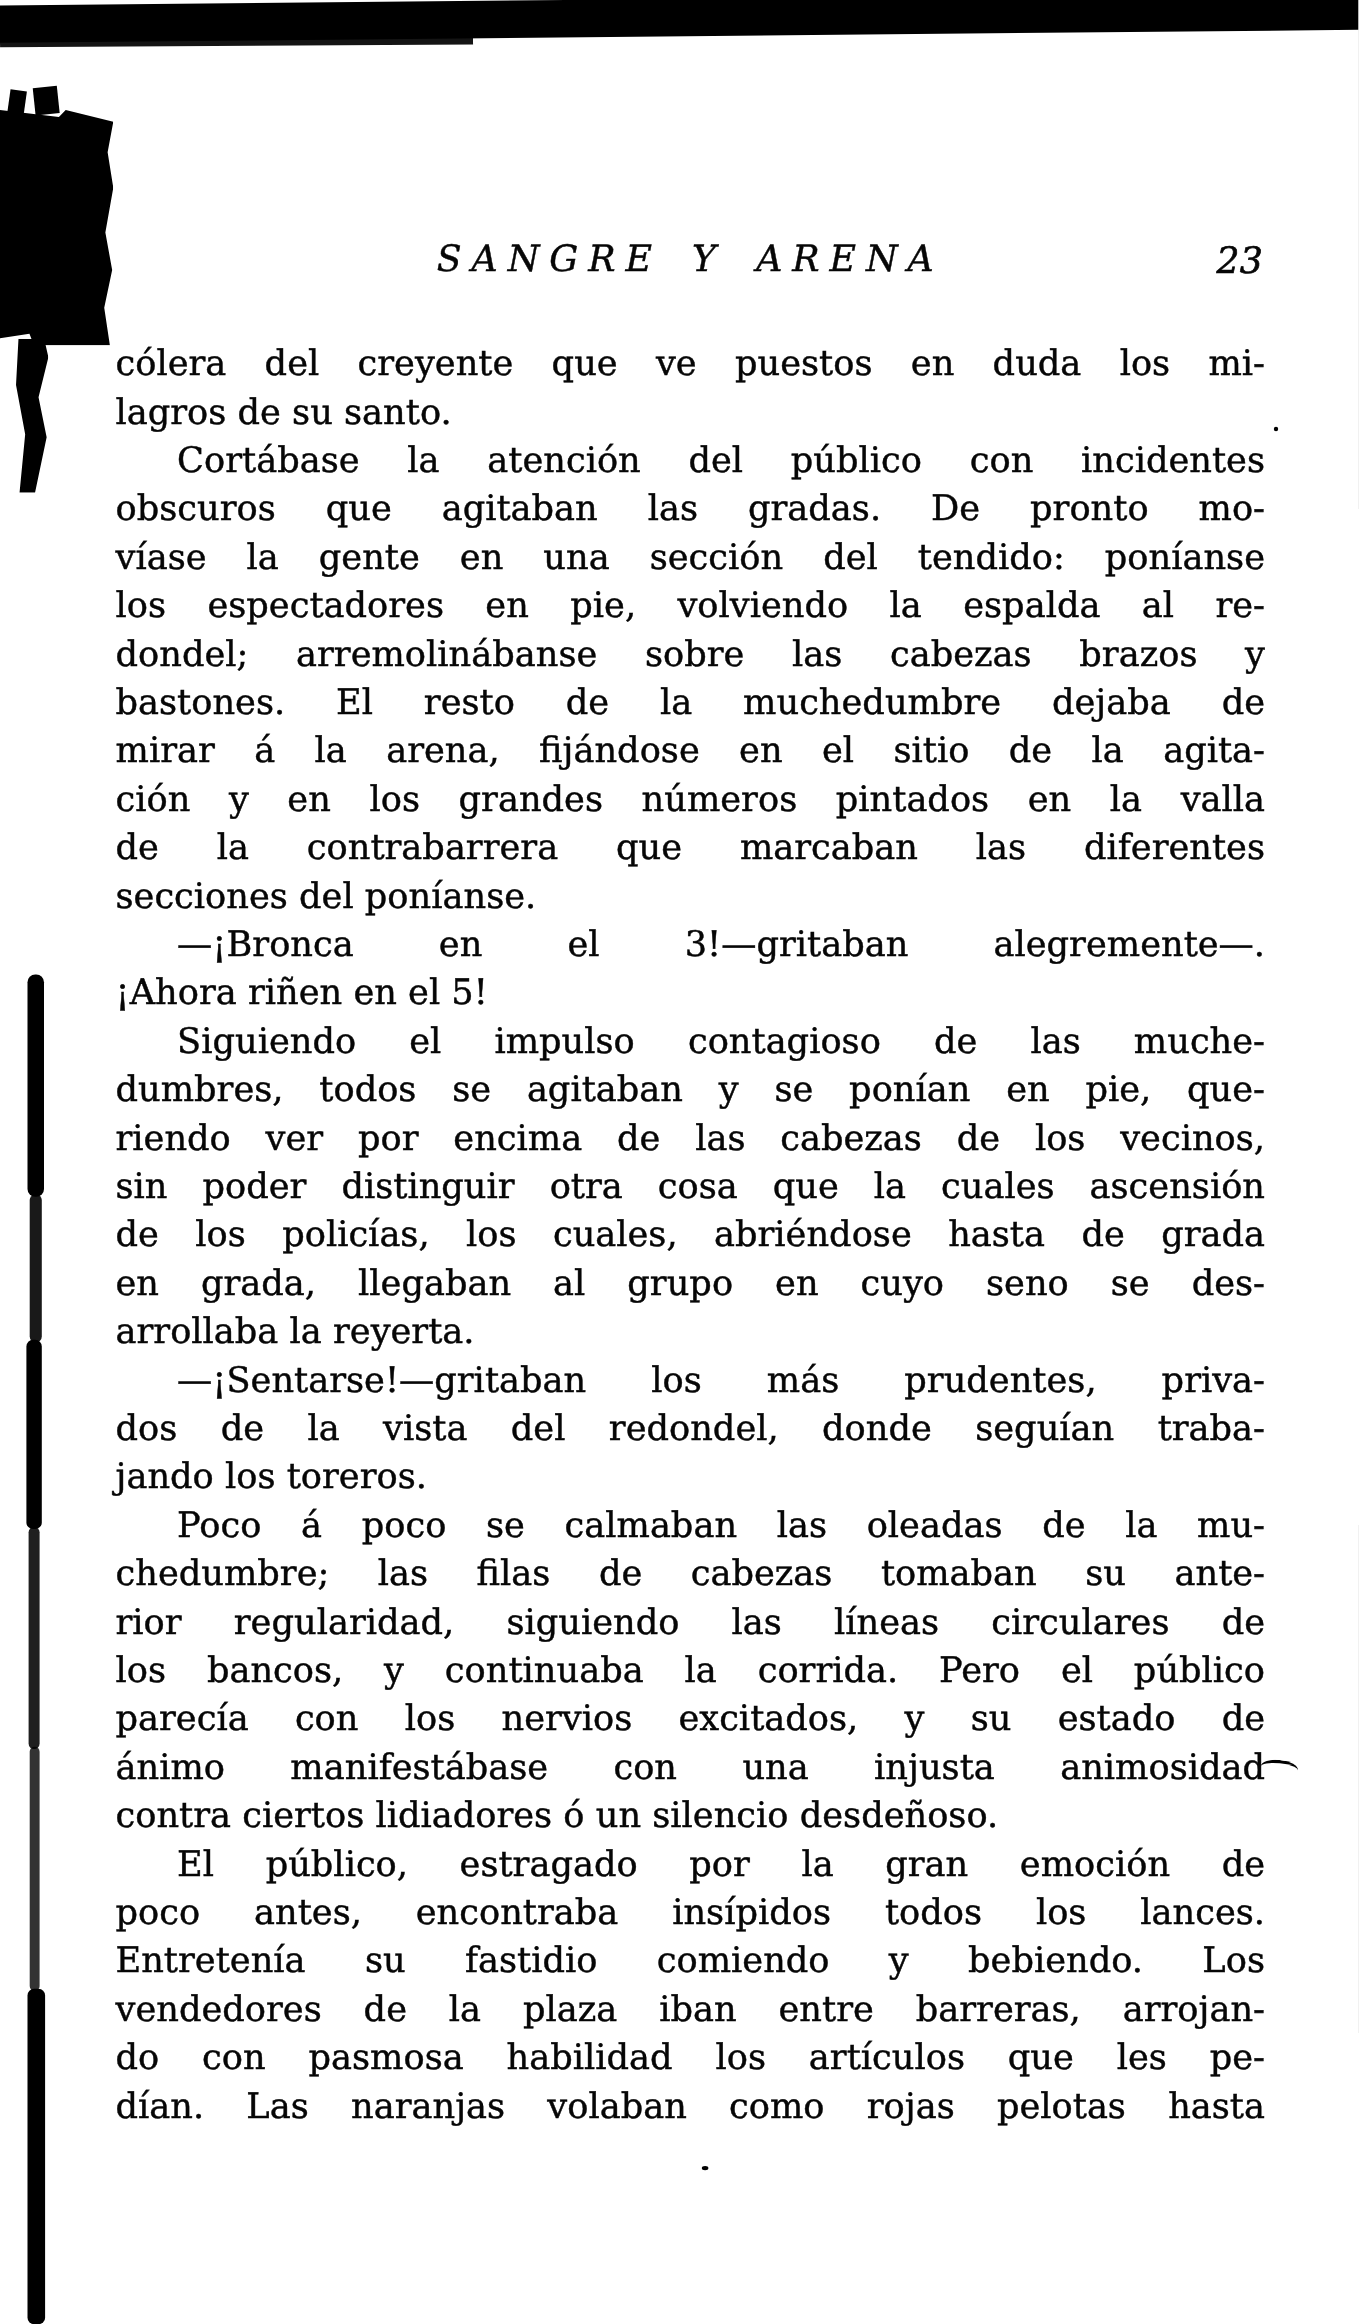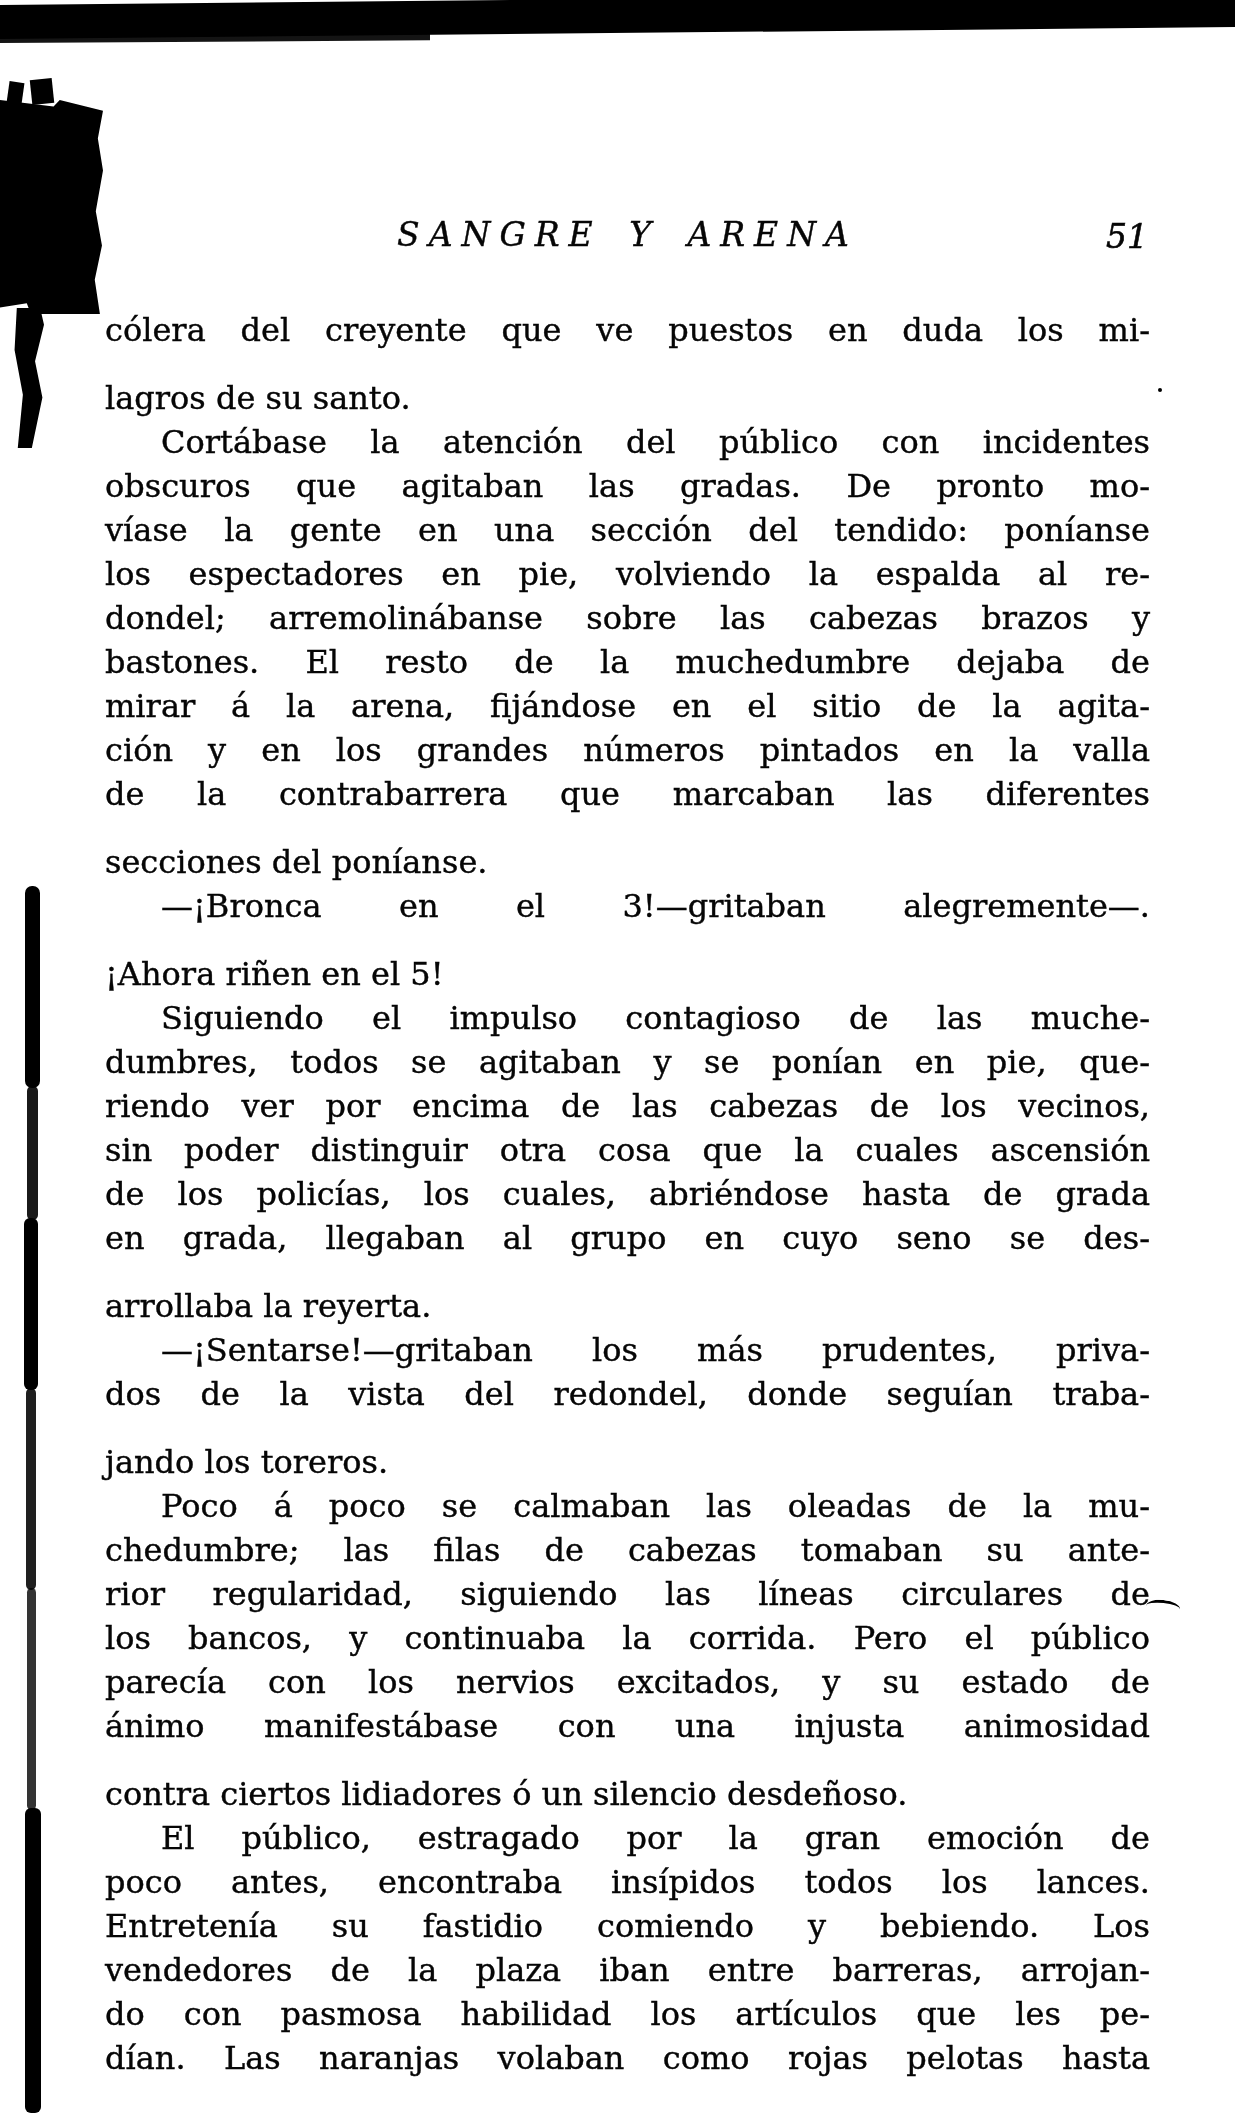--- a/index.html
+++ b/index.html
@@ -39,21 +39,21 @@
   }
   .page-number{
     position:absolute;left:1106px;top:216px;font-style:italic;font-size:33px;line-height:42px;
     -webkit-text-stroke:0.6px #060606;
   }
   .text-block{position:absolute;left:105px;top:308px;width:1045px;}
   .line{
     height:44px;line-height:44px;font-size:32px;white-space:nowrap;
     text-align:justify;text-align-last:justify;-webkit-text-stroke:0.4px #060606;
   }
-  .line.end{text-align-last:left;margin-top:24px;}
+  .line.end{text-align-last:left;}
   .line.indent{padding-left:56px;}
 </style>
 </head>
 <body>
 
 <div class="page">
 
   <div class="top-bar"></div>
   <div class="top-bar-under"></div>
   <div class="blob-main"></div>
@@ -68,21 +68,21 @@
       <i class="s5"></i>
       <i class="s6"></i>
   </div>
   <div class="dot d1"></div>
   <div class="dot d2"></div>
   <div class="stroke-mark"></div>
 
   <div class="running-header">
     <span>SANGRE Y ARENA</span>
   </div>
-  <div class="page-number">51</div>
+  <div class="page-number">23</div>
 
   <div class="text-block">
       <div class="line">cólera del creyente que ve puestos en duda los mi-</div>
       <div class="line end">lagros de su santo.</div>
       <div class="line indent">Cortábase la atención del público con incidentes</div>
       <div class="line">obscuros que agitaban las gradas. De pronto mo-</div>
       <div class="line">víase la gente en una sección del tendido: poníanse</div>
       <div class="line">los espectadores en pie, volviendo la espalda al re-</div>
       <div class="line">dondel; arremolinábanse sobre las cabezas brazos y</div>
       <div class="line">bastones. El resto de la muchedumbre dejaba de</div>

